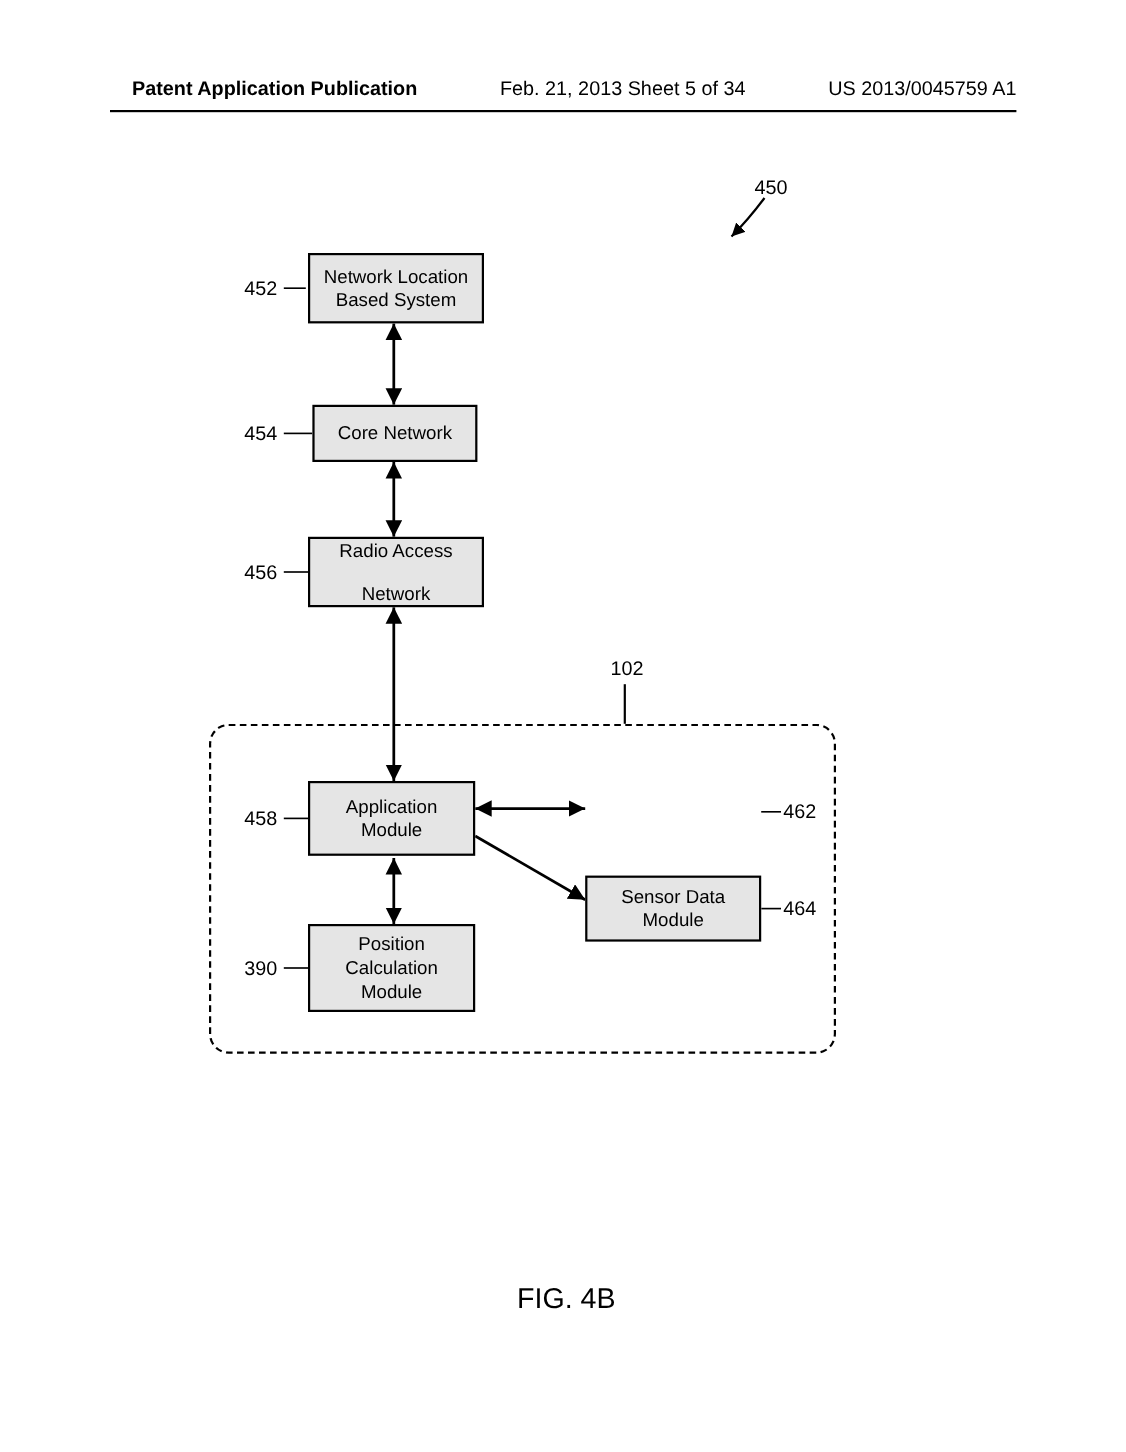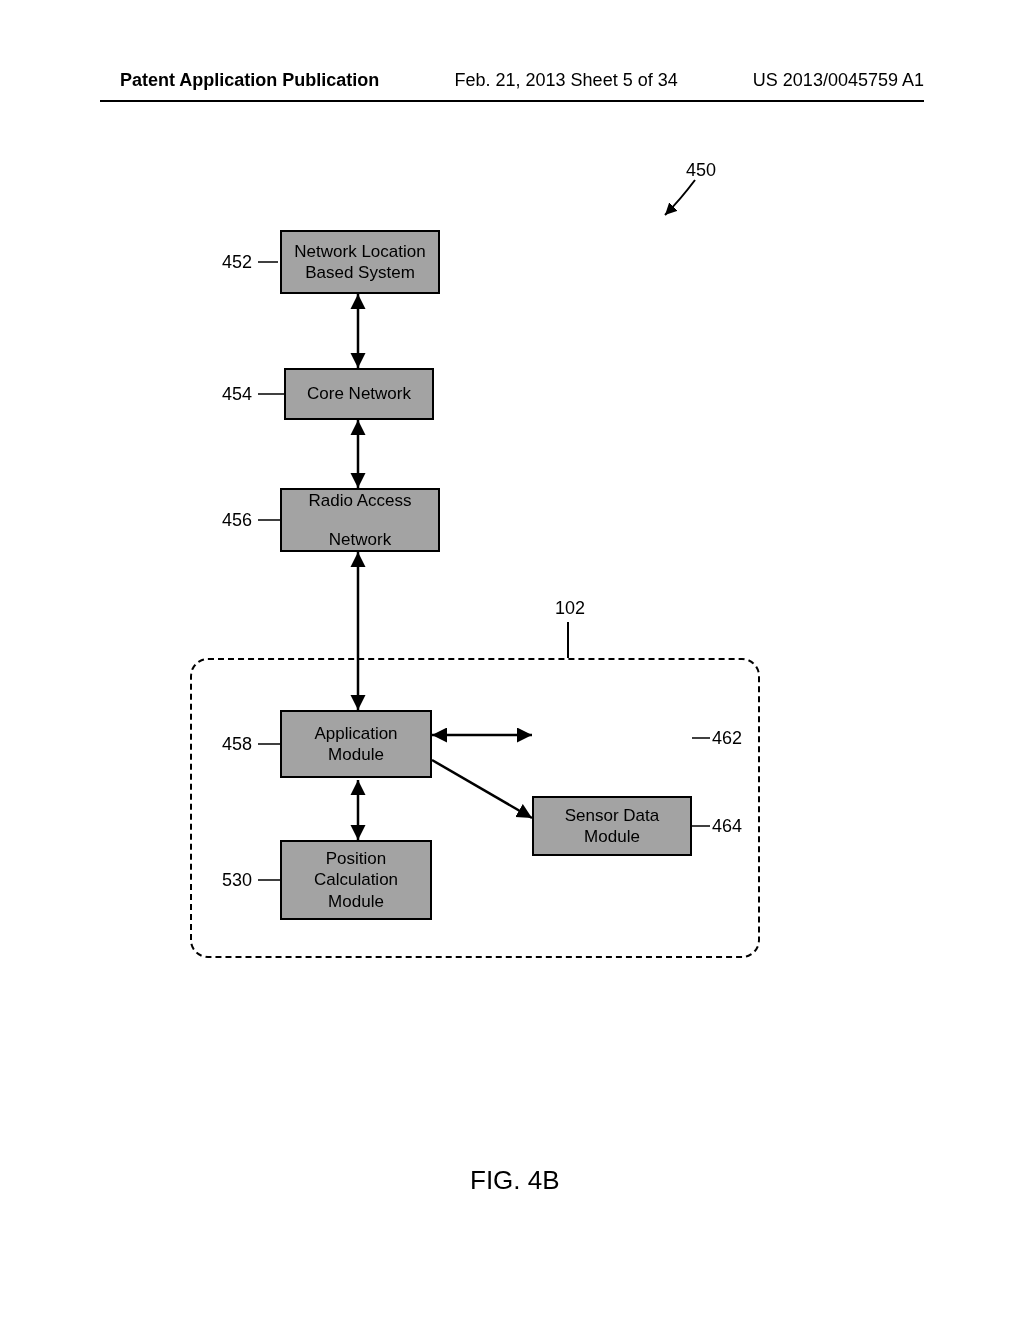--- a/index.html
+++ b/index.html
@@ -34,21 +34,21 @@
   .diagram {
     position: absolute;
     top: 120px;
     left: 0;
     width: 1024px;
     height: 1000px;
   }
   .box {
     position: absolute;
     border: 2px solid #000;
-    background: #a3a3a3;
+    background: #e5e5e5;
     display: flex;
     flex-direction: column;
     align-items: center;
     justify-content: center;
     font-size: 17px;
     line-height: 1.25;
     text-align: center;
     box-sizing: border-box;
     padding: 4px 8px;
   }
@@ -154,21 +154,21 @@
     <span>Application</span>
     <span>Module</span>
   </div>
   <div class="label" style="left:222px; top:614px;">458</div>
 
   <div class="box" style="left:280px; top:720px; width:152px; height:80px;">
     <span>Position</span>
     <span>Calculation</span>
     <span>Module</span>
   </div>
-  <div class="label" style="left:222px; top:750px;">530</div>
+  <div class="label" style="left:222px; top:750px;">390</div>
 
   <div class="label" style="left:712px; top:608px;">462</div>
 
   <div class="box" style="left:532px; top:676px; width:160px; height:60px;">
     <span>Sensor Data</span>
     <span>Module</span>
   </div>
   <div class="label" style="left:712px; top:696px;">464</div>
 
 </div>

